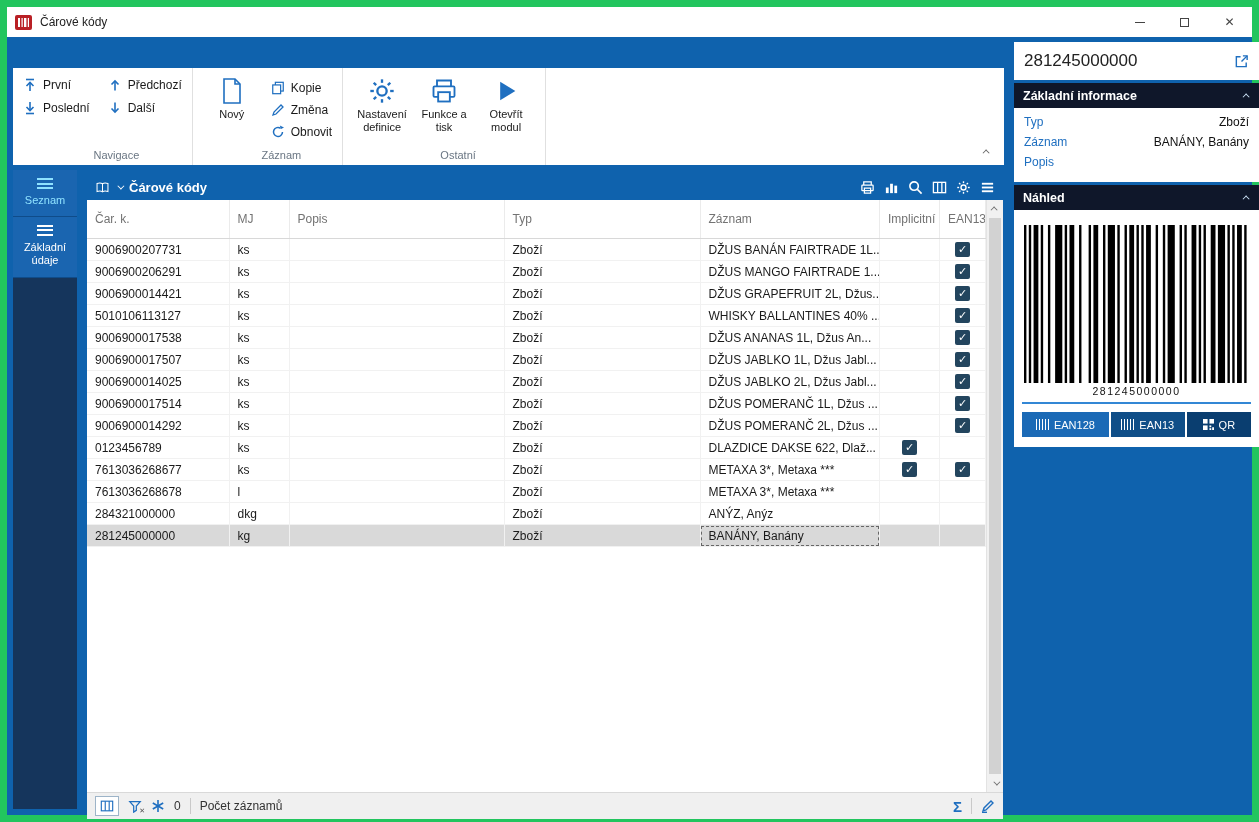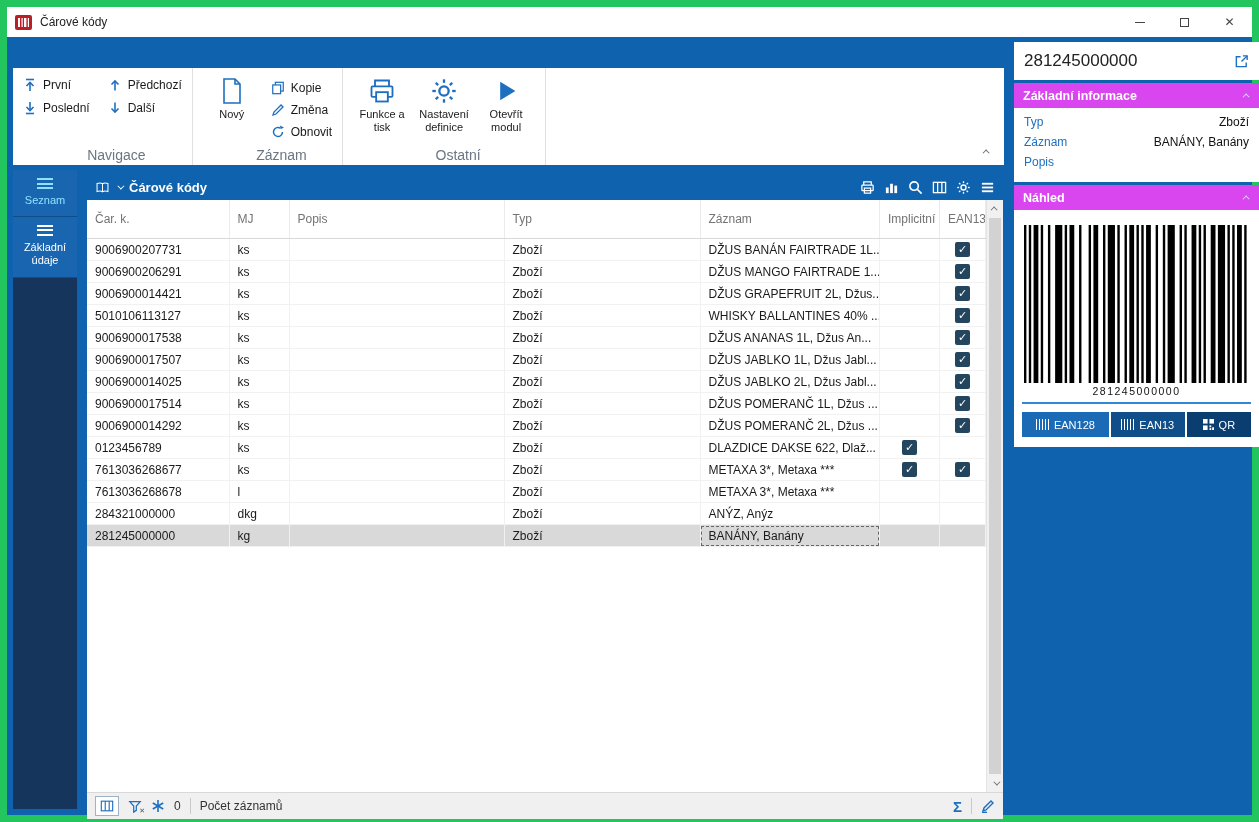--- a/index.html
+++ b/index.html
@@ -17,21 +17,21 @@
 
   
   .tabs-row { position:absolute; left:6px; top:34px; height:27px; display:flex; color:#fff; font-size:12px; }
   .tab { padding:16px 16px; display:flex; align-items:center;margin-top:40px; }
   .tab.active { background:#fff; color:#111; }
 
   
   .ribbon { position:absolute; left:6px; top:61px; width:991px; height:97px; background:#fff; display:flex; }
   .rgroup { display:flex; flex-direction:column; border-right:1px solid #e0e0e0; }
   .rg-content { flex:1; display:flex; padding:6px 10px 0; }
-  .rg-label { height:19px; line-height:19px; text-align:center; font-size:14px; color:#6a7683;margin-left:28px; }
+  .rg-label { height:19px; line-height:19px; text-align:center; font-size:11px; color:#6a7683;margin-left:28px; }
   .nav-grid { display:grid; grid-auto-flow:column; grid-template-rows:auto auto; gap:9px 18px; align-content:start; padding-top:10px; }
   .nav-item { display:flex; align-items:center; gap:6px; font-size:12px; color:#1a1a1a; white-space:nowrap; }
   .big-btn { width:58px; display:flex; flex-direction:column; align-items:center; gap:3px; font-size:11px; color:#1a1a1a; text-align:center; line-height:1.15; padding-top:3px; }
   .big-btn.wide { width:84px; }
   .small-stack { display:flex; flex-direction:column; gap:8px; padding-top:7px; }
   .small-item { display:flex; align-items:center; gap:6px; font-size:12px; color:#1a1a1a; white-space:nowrap; }
   .zaznam-content { gap:10px; }
   .ostatni-content { gap:4px; }
   .ribbon-collapse { position:absolute; right:14px; bottom:7px; color:#666; }
 
@@ -81,21 +81,21 @@
   .sigma { color:#1f6fc0; font-size:15px; font-weight:bold; }
   .funnel-wrap { position:relative; display:inline-flex; }
   .funnel-x { position:absolute; right:-3px; bottom:-2px; font-size:7px; color:#555; }
 
   
   .detail-panel { position:absolute; left:1007px; top:35px; width:245px; bottom:6px; display:flex; flex-direction:column; gap:3px; }
   .card { background:#fff; }
   .detail-header { height:38px; display:flex; align-items:center; padding:0 10px; flex:none; }
   .detail-number { font-size:17px; color:#222; }
   .dh-icon { margin-left:auto; }
-  .card-header { height:25px; background:#d946ef; color:#fff; display:flex; align-items:center; padding:0 9px; font-size:12.5px; font-weight:bold; }
+  .card-header { height:25px; background:#0f172a; color:#fff; display:flex; align-items:center; padding:0 9px; font-size:12.5px; font-weight:bold; }
   .card-header .chev { margin-left:auto; color:#cfe6fa; }
   .info-body { padding:4px 0 10px; }
   .field-row { display:flex; justify-content:space-between; padding:3px 10px; font-size:12px; }
   .field-label { color:#1f6fc0; }
   .field-value { color:#111; }
   .preview-body { padding:11px 8px 10px; }
   .barcode-box { border-bottom:2px solid #3387d5; padding:4px 2px 2px; }
   .bars-svg { display:block; width:100%; height:158px; }
   .barcode-number { text-align:center; font-size:10.5px; letter-spacing:1.5px; padding:2px 0 3px; color:#111; }
   .format-buttons { display:flex; gap:2px; margin-top:8px; }
@@ -209,40 +209,40 @@
             <span>Obnovit</span>
           </span>
         </span>
       </div>
       <div class="rg-label">Záznam</div>
     </div>
 
     <div class="rgroup">
       <div class="rg-content ostatni-content">
         <span class="big-btn">
-          <svg class="ic28" viewBox="0 0 24 24" fill="none" stroke="#1f6fc0" stroke-width="1.6">
-              <path d="M6 8V3h12v5"></path>
-              <rect x="3" y="8" width="18" height="9" rx="1"></rect>
-              <rect x="7" y="13" width="10" height="8" fill="#fff"></rect>
-            </svg>
-          <span>Funkce a tisk</span>
-        </span>
-        <span class="big-btn">
           <svg class="ic28" viewBox="0 0 24 24" fill="none" stroke="#1f6fc0" stroke-width="2">
               <circle cx="12" cy="12" r="4"></circle>
               <line x1="12" y1="2" x2="12" y2="5"></line>
               <line x1="12" y1="19" x2="12" y2="22"></line>
               <line x1="2" y1="12" x2="5" y2="12"></line>
               <line x1="19" y1="12" x2="22" y2="12"></line>
               <line x1="4.9" y1="4.9" x2="7" y2="7"></line>
               <line x1="17" y1="17" x2="19.1" y2="19.1"></line>
               <line x1="19.1" y1="4.9" x2="17" y2="7"></line>
               <line x1="7" y1="17" x2="4.9" y2="19.1"></line>
             </svg>
           <span>Nastavení definice</span>
+        </span>
+        <span class="big-btn">
+          <svg class="ic28" viewBox="0 0 24 24" fill="none" stroke="#1f6fc0" stroke-width="1.6">
+              <path d="M6 8V3h12v5"></path>
+              <rect x="3" y="8" width="18" height="9" rx="1"></rect>
+              <rect x="7" y="13" width="10" height="8" fill="#fff"></rect>
+            </svg>
+          <span>Funkce a tisk</span>
         </span>
         <span class="big-btn">
           <svg class="ic28" viewBox="0 0 24 24">
               <path d="M7 4l13 8-13 8z" fill="#1f6fc0"></path>
             </svg>
           <span>Otevřít modul</span>
         </span>
       </div>
       <div class="rg-label">Ostatní</div>
     </div>

